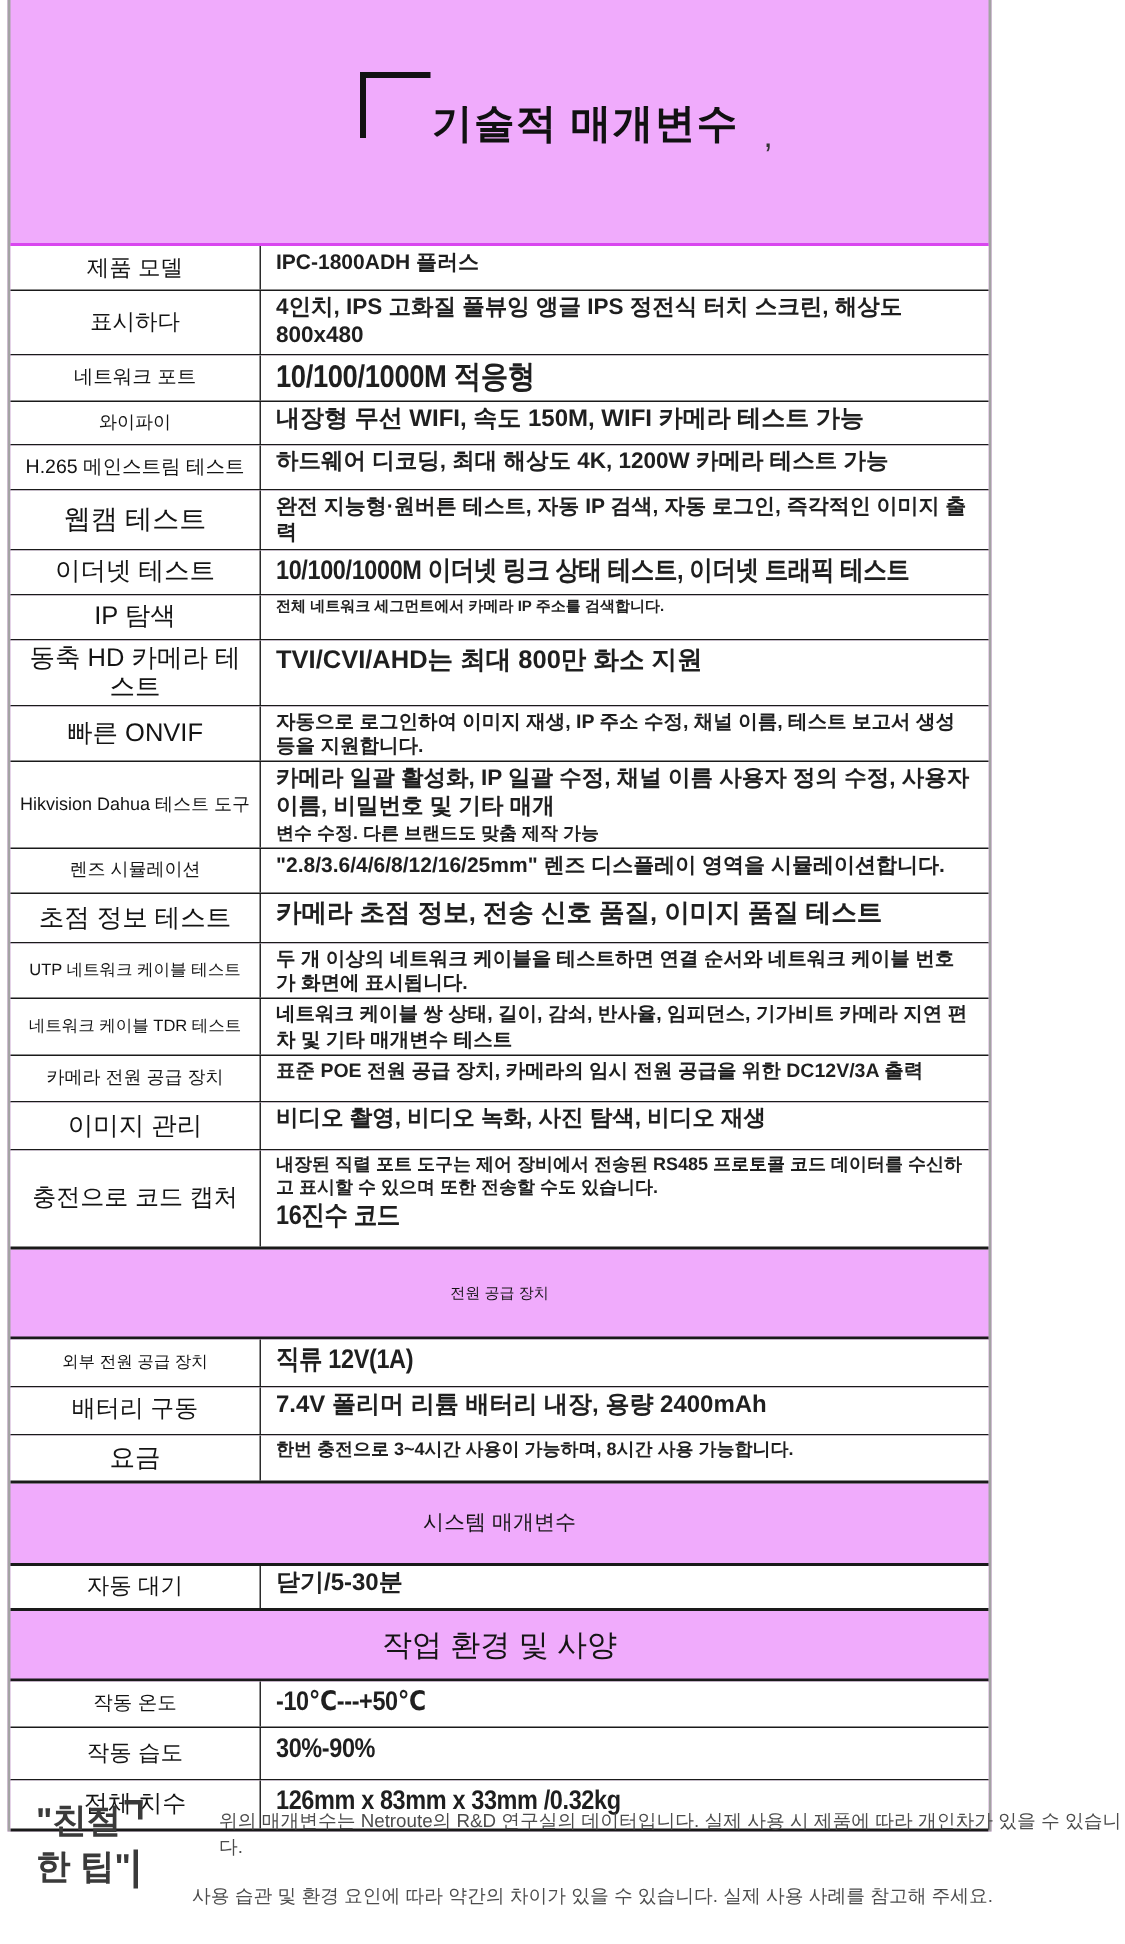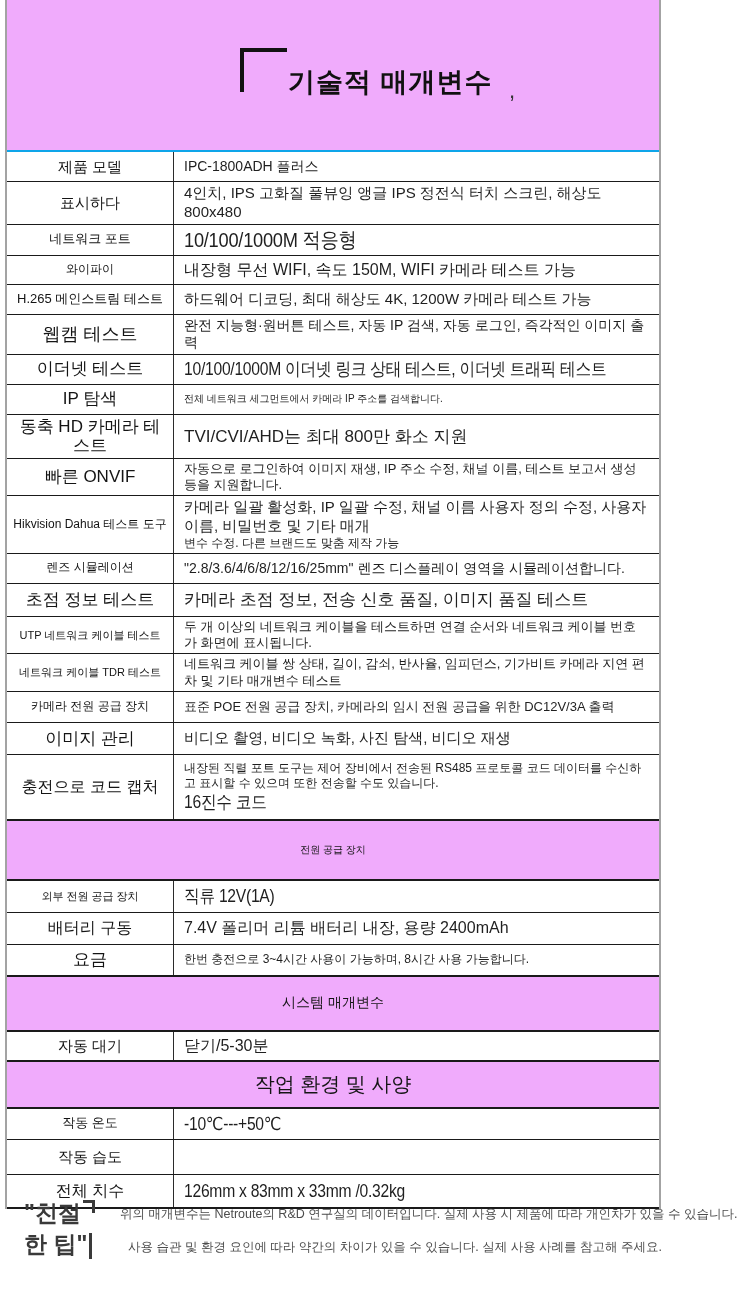--- a/index.html
+++ b/index.html
@@ -28,36 +28,36 @@
   .page-title {
     position:absolute; left:281px; top:64px;
     font-size:27px; font-weight:700; color:#111;
     letter-spacing:1px; white-space:nowrap;
   }
   .title-mark {
     position:absolute; left:502px; top:78px;
     font-size:22px; color:#333;
   }
   
-  .spec-table { border-top:2px solid #0ea5e9; width:100%; }
+  .spec-table { border-top:2px solid #d946ef; width:100%;margin-top:12px; }
   .row {
     display:flex; align-items:stretch;
     border-bottom:1px solid #1a1a1a;
     background:#fff;
   }
   .cell-label {
     flex:0 0 167px; width:167px;
     display:flex; align-items:center; justify-content:center;
     text-align:center; padding:2px 6px;
     border-right:1px solid #2b2b2b;
     color:#141414; line-height:1.15;
   }
   .cell-value {
-    flex:1; display:flex; flex-direction:column; justify-content:center;
-    padding:2px 10px; color:#1f1f1f; line-height:1.25;
+    flex:1; display:flex; flex-direction:column; 
+    padding:2px 10px; color:#1f1f1f; line-height:1.25;font-weight:bold;
   }
   .section-row {
     display:flex; align-items:center; justify-content:center;
     border-bottom:1px solid #1a1a1a; text-align:right; color:#151515;
   }
   .bb2 { border-bottom-width:2px; }
   
   .h29{min-height:29px}.h30{min-height:30px}.h31{min-height:31px}
   .h32{min-height:32px}.h33{min-height:33px}.h34{min-height:34px}
   .h35{min-height:35px}.h37{min-height:37px}.h47{min-height:47px}
@@ -87,21 +87,21 @@
   .corner-tr {
     display:inline-block; width:12px; height:13px;
     border-top:3px solid #3a3a3a; border-right:3px solid #3a3a3a;
     margin-left:2px; vertical-align:top; margin-top:2px;
   }
   .vbar {
     display:inline-block; width:3px; height:26px; background:#3a3a3a;
     vertical-align:middle; margin-left:2px;
   }
   .tip-notes { flex:1; padding-top:8px; color:#4c4c4c; font-size:12.5px; }
-  .tip-notes .note1 { margin-left:0; margin-bottom:16px; }
+  .tip-notes .note1 { margin-left:26px; margin-bottom:16px; }
   .tip-notes .note2 { margin-left:8px; }
 </style>
 </head>
 <body>
 
 <div class="doc">
 
   <div class="title-block">
     <div class="corner-tl"></div>
     <div class="page-title">기술적 매개변수</div>
@@ -275,20 +275,23 @@
 
     <div class="row h31">
       <div class="cell-label fs13">작동 온도</div>
       <div class="cell-value">
           <span class="cond cond-sm">-10℃---+50℃</span>
         </div>
     </div>
 
     <div class="row h35">
       <div class="cell-label fs15">작동 습도</div>
+      <div class="cell-value">
+          <span class="cond cond-sm">30%-90%</span>
+        </div>
     </div>
 
     <div class="row h34 bb2">
       <div class="cell-label fs16">전체 치수</div>
       <div class="cell-value">
           <span class="cond cond-sm">126mm x 83mm x 33mm /0.32kg</span>
         </div>
     </div>
 
   </div>

